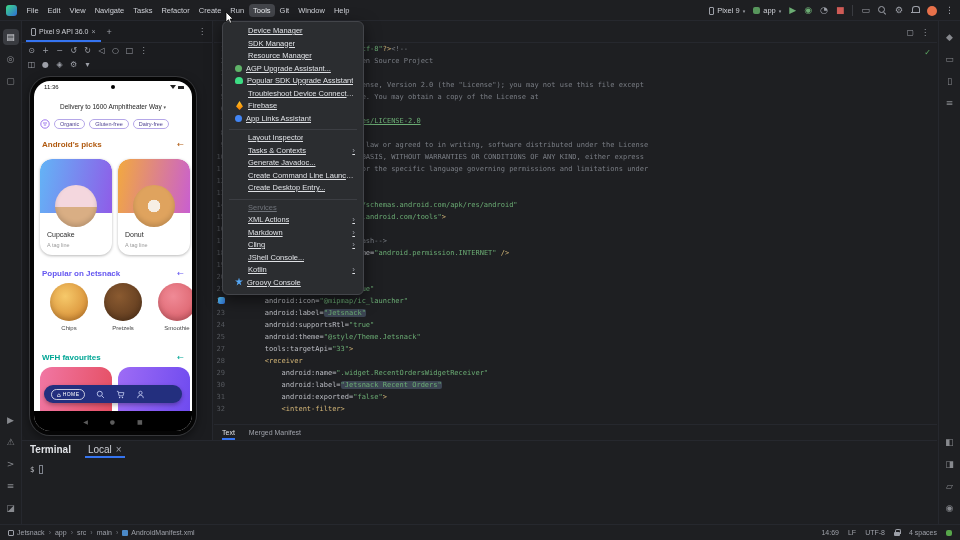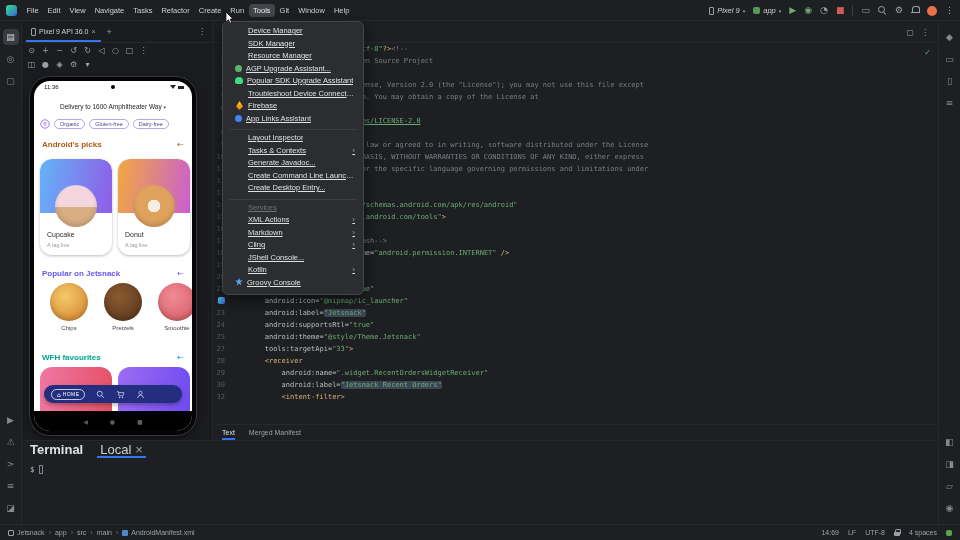--- a/index.html
+++ b/index.html
@@ -6,21 +6,21 @@
 html,body{width:960px;height:540px;background:#101012;}
 #root{position:relative;width:960px;height:540px;background:#1E1F22;font-family:"Liberation Sans",sans-serif;color:#BCBEC4;overflow:hidden;}
 
 
 .menubar{position:absolute;left:0;top:0;width:960px;height:21px;display:flex;align-items:center;background:#1E1F22;border-bottom:1px solid #26282E;z-index:10;}
 .applogo{width:11px;height:11px;margin:0 5px 0 6px;border-radius:3px;background:linear-gradient(135deg,#3DDC84,#2E6BD6);flex:none;}
 #menubar-items{display:flex;align-items:center;height:100%;}
 .mitem{font-size:7.5px;color:#CED0D6;padding:2px 4px;border-radius:4px;margin:0 0.5px;white-space:nowrap;}
 .mitem.active{background:#43454A;color:#EDEFF2;}
 .runbar{position:absolute;right:6px;top:0;height:21px;display:flex;align-items:center;gap:8px;font-size:7.5px;color:#CED0D6;}
-.chip{display:flex;align-items:center;gap:3px;font-style:italic;}
+.chip{display:flex;align-items:center;gap:3px;}
 .devico{width:5px;height:8px;border:1px solid #9DA0A8;border-radius:1px;flex:none;}
 .appico{width:7px;height:7px;border-radius:2px;background:#57965C;flex:none;}
 .caret{font-family:"DejaVu Sans",sans-serif;font-size:5px;color:#9DA0A8;}
 #runbar-icons{display:flex;align-items:center;gap:8px;}
 .rbico{font-family:"DejaVu Sans",sans-serif;font-size:9px;color:#9DA0A8;line-height:1;}
 .rbico.green{color:#6CAD74;}
 .rbico.red{color:#CF5B56;}
 .divider{width:1px;height:11px;background:#393B40;}
 .avatar{width:10px;height:10px;border-radius:50%;background:#E8714A;}
 .ico-search{position:relative;width:9px;height:9px;display:inline-block;}
@@ -103,21 +103,21 @@
 .url{color:#6AAB73;text-decoration:underline;}
 .strhl{color:#6AAB73;background:#3C4553;border-radius:2px;}
 .gmark{position:absolute;left:4px;top:2px;width:7px;height:7px;border-radius:2px;background:linear-gradient(135deg,#57C7F0,#2E6BD6);}
 .inspect{position:absolute;right:6px;top:27px;color:#5FAD65;font-size:8px;font-family:"DejaVu Sans",sans-serif;}
 #manifest-tabs{position:absolute;left:0;right:0;bottom:0;height:16px;border-top:1px solid #26282E;display:flex;align-items:center;padding-left:8px;gap:14px;font-size:7px;color:#9DA0A8;background:#1E1F22;}
 .btab{height:100%;display:flex;align-items:center;}
 .btab.active{color:#DFE1E5;box-shadow:inset 0 -2px 0 #3574F0;}
 
 
 .terminal{position:absolute;left:22px;top:440px;width:915px;height:83px;border-top:1px solid #26282E;background:#1E1F22;}
-.thead{height:17px;display:flex;align-items:center;padding:0 8px;gap:14px;font-size:13px;}
+.thead{height:17px;display:flex;align-items:center;padding:0 8px;gap:14px;font-size:10px;}
 .ttitle{color:#DFE1E5;font-weight:bold;}
 .ttab{display:flex;align-items:center;gap:4px;height:17px;padding:0 3px;color:#CED0D6;box-shadow:inset 0 -2px 0 #3574F0;}
 .ttab .x{color:#9DA0A8;}
 .tbody{padding:7px 0 0 8px;font-family:"DejaVu Sans Mono",monospace;font-size:7.5px;color:#BCBEC4;display:flex;gap:4px;align-items:center;}
 .tcursor{width:4px;height:9px;border:1px solid #7F838C;}
 
 
 .statusbar{position:absolute;left:0;right:0;bottom:0;height:16px;border-top:1px solid #26282E;display:flex;align-items:center;padding:0 8px;font-size:7px;color:#9DA0A8;background:#1E1F22;z-index:6;}
 #crumbs{display:flex;align-items:center;gap:4px;}
 .crumb{display:flex;align-items:center;gap:3px;}
@@ -454,20 +454,24 @@
         </div>
         <div class="line">
           <span class="lnum">29</span>
           <span class="lcode"><span class="attr">            android:name=</span><span class="str">".widget.RecentOrdersWidgetReceiver"</span></span>
         </div>
         <div class="line">
           <span class="lnum">30</span>
           <span class="lcode"><span class="attr">            android:label=</span><span class="strhl">"Jetsnack Recent Orders"</span></span>
         </div>
         <div class="line">
+          <span class="lnum">31</span>
+          <span class="lcode"><span class="attr">            android:exported=</span><span class="str">"false"</span><span class="tag">&gt;</span></span>
+        </div>
+        <div class="line">
           <span class="lnum">32</span>
           <span class="lcode"><span class="pl">            </span><span class="tag">&lt;intent-filter&gt;</span></span>
         </div>
       </div>
     <span class="inspect">✓</span>
     <div id="manifest-tabs">
         <span class="btab active">Text</span>
         <span class="btab">Merged Manifest</span>
       </div>
   </div>

